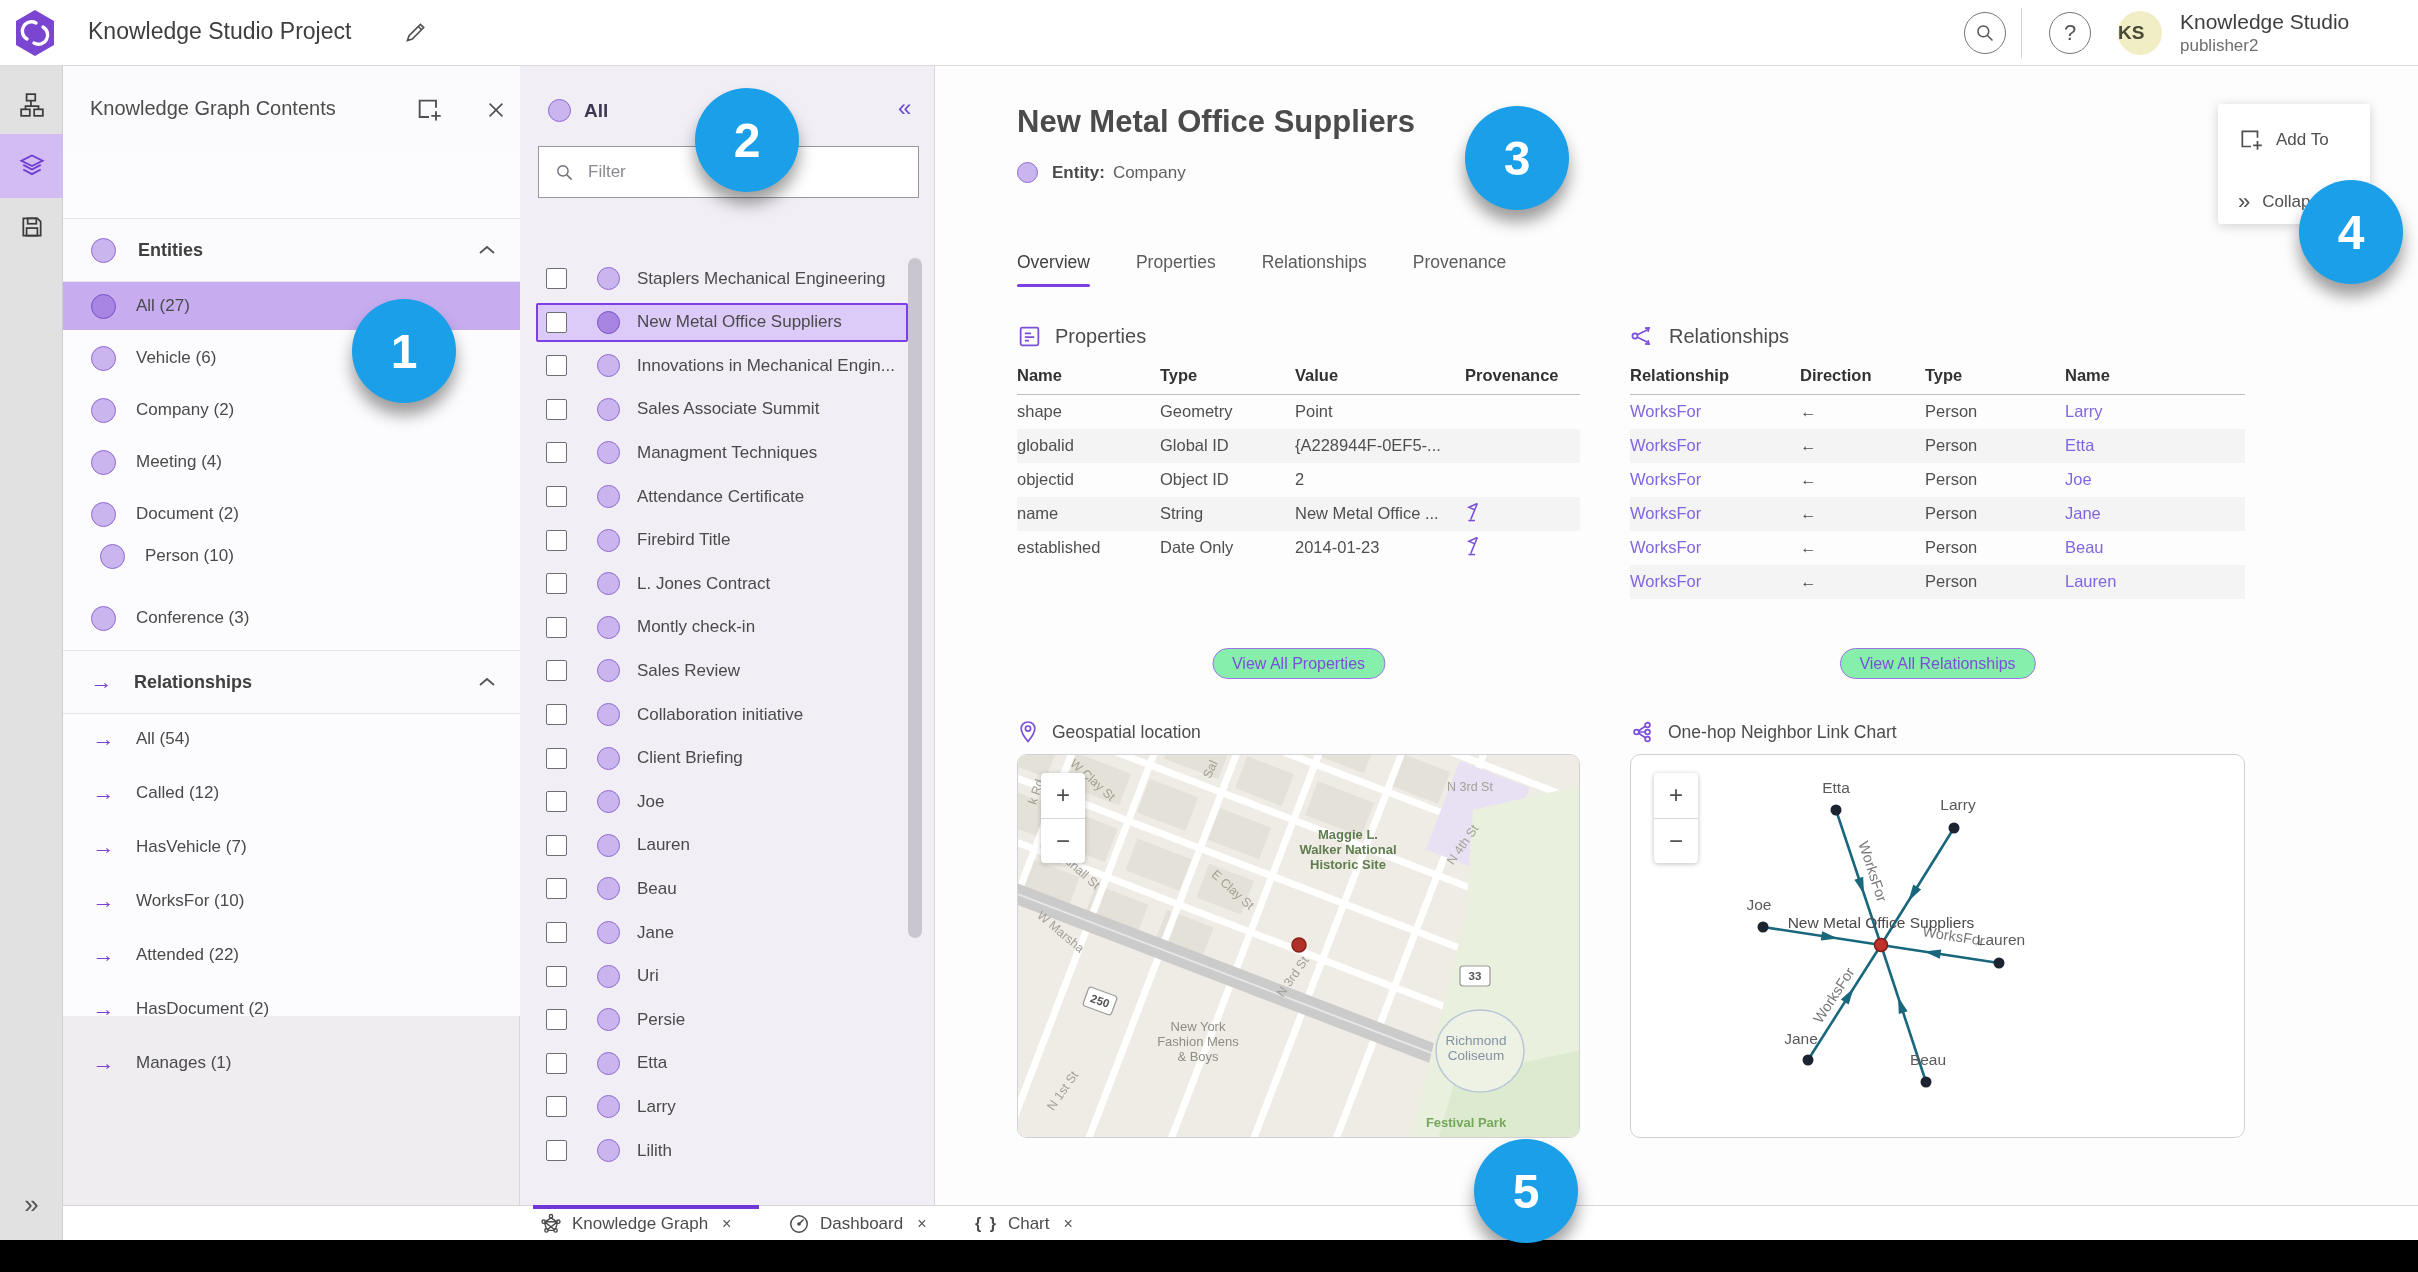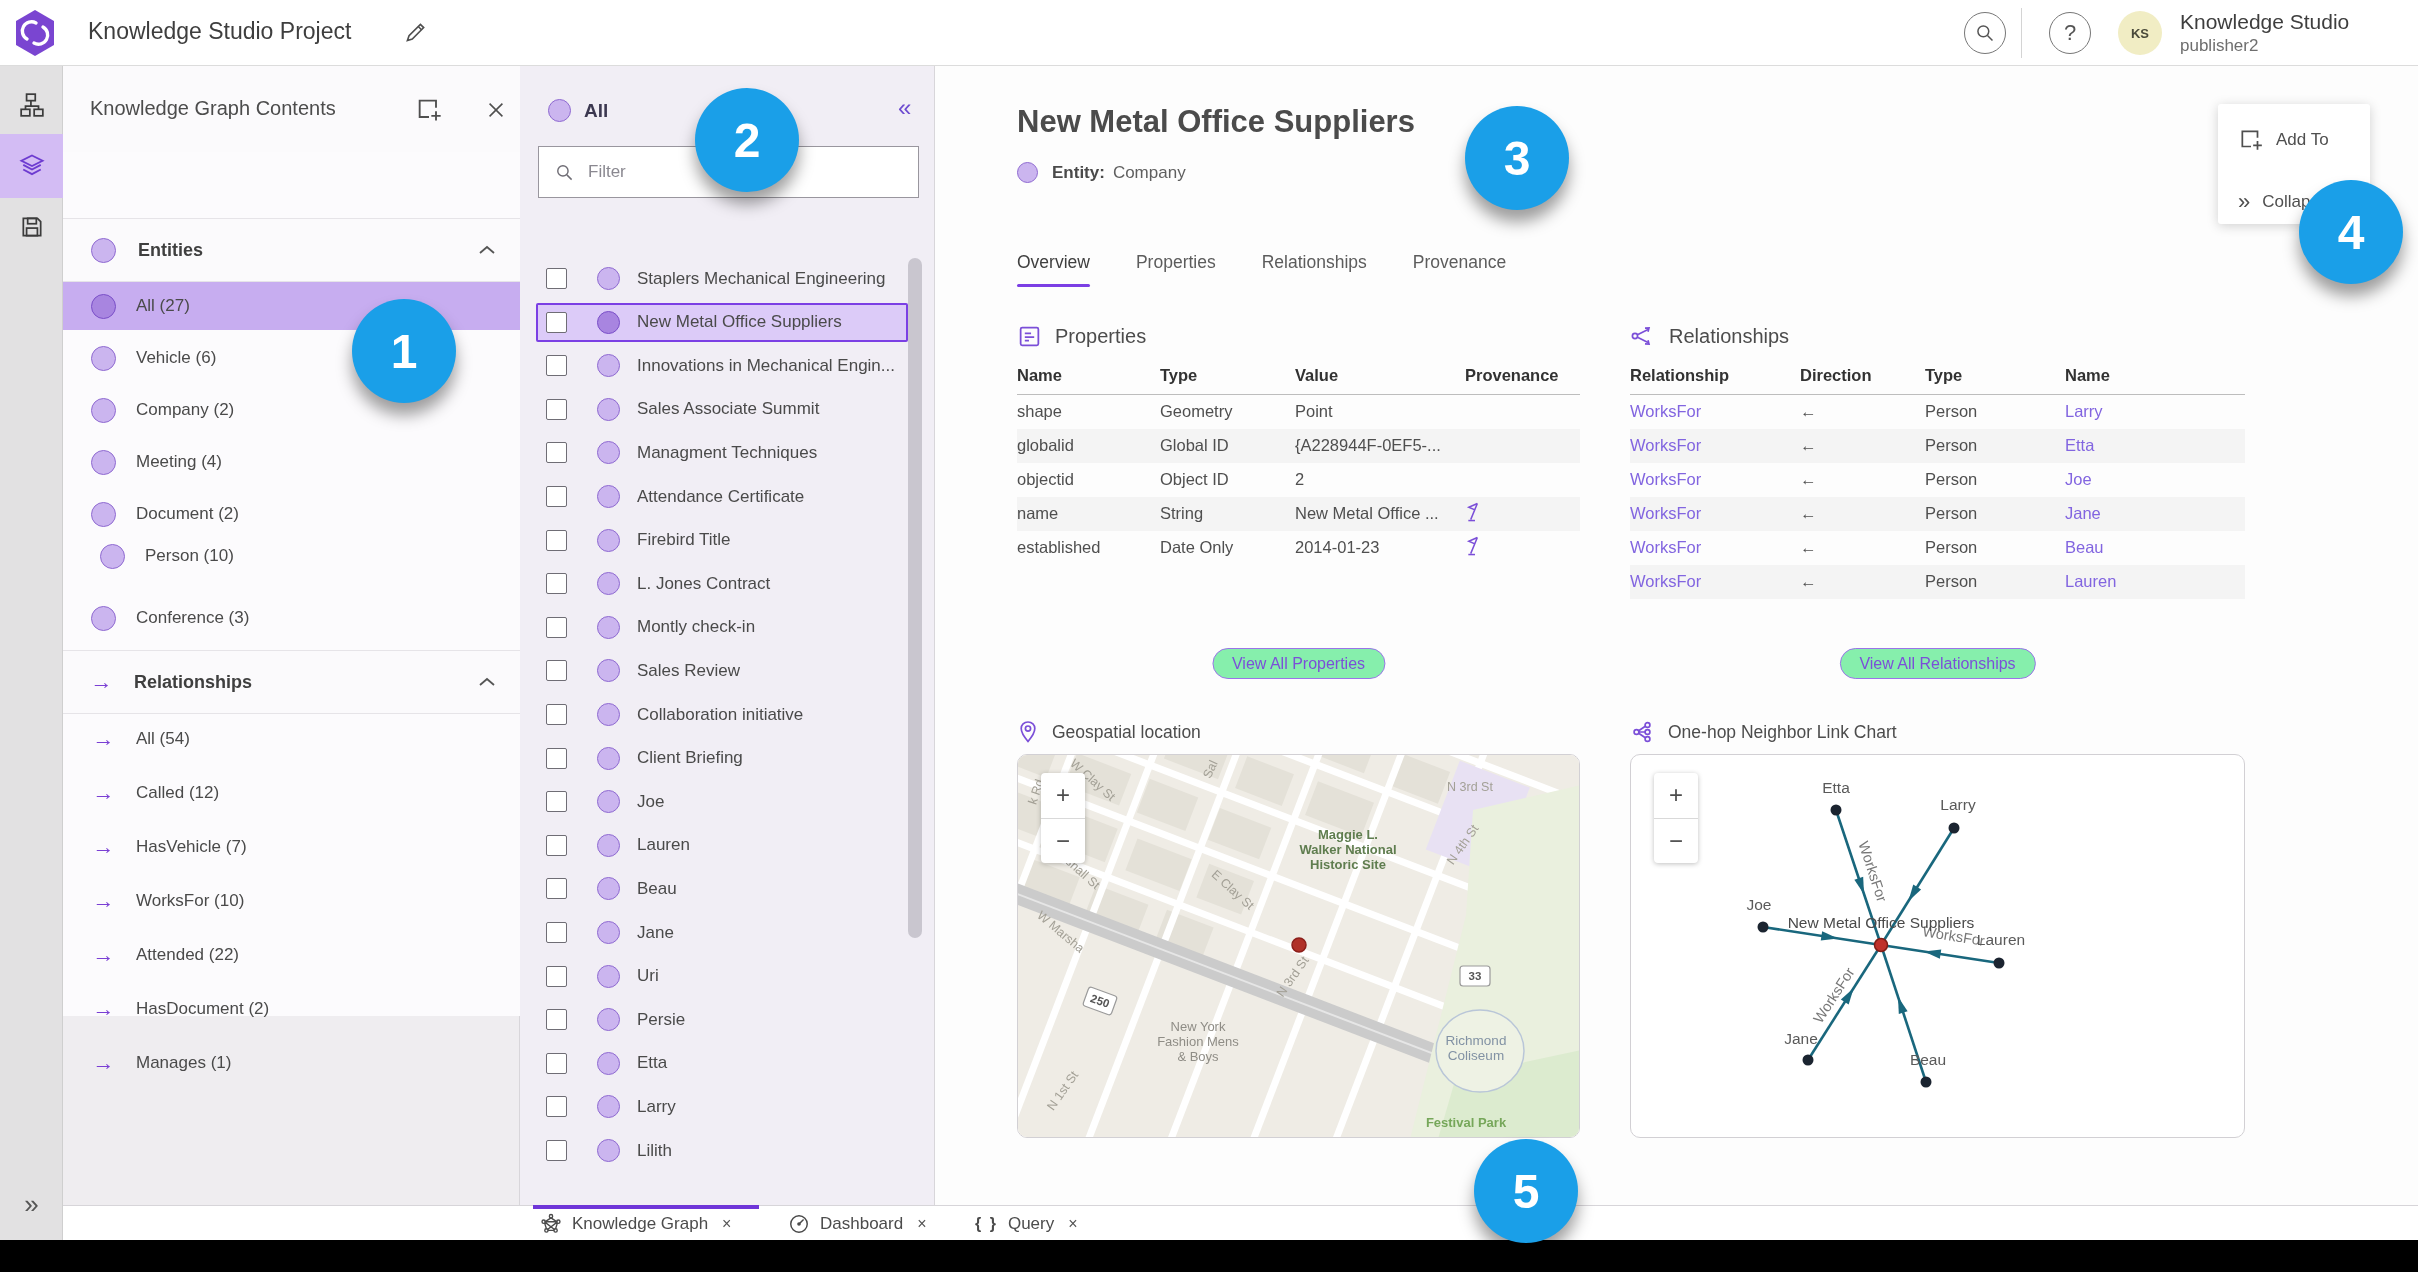--- a/index.html
+++ b/index.html
@@ -11,21 +11,21 @@
 
   
   #header{left:0;top:0;width:2418px;height:66px;background:#fff;border-bottom:1px solid #dcdcdc;z-index:20;}
   #logo{left:14px;top:9px;width:42px;height:48px;color:#7a45d1;}
   #app-title{left:88px;top:18px;font-size:23px;font-weight:500;color:#3e3e3e;}
   #edit-title{left:400px;top:18px;width:30px;height:30px;color:#4f4f4f;cursor:pointer;}
   .hdr-circle{width:42px;height:42px;border:1.5px solid #777;border-radius:50%;display:flex;align-items:center;justify-content:center;color:#555;}
   #hdr-search{left:1964px;top:12px;}
   #hdr-divider{left:2021px;top:8px;width:1px;height:50px;background:#d4d4d4;}
   #hdr-help{left:2049px;top:12px;font-size:22px;}
-  #hdr-avatar{left:2118px;top:11px;width:44px;height:44px;border-radius:50%;background:#f1edc4;display:flex;align-items:center;justify-content:center;font-size:13px;font-weight:bold;color:#4a4a3a;}
+  #hdr-avatar{left:2118px;top:11px;width:44px;height:44px;border-radius:50%;background:#f1edc4;display:flex;align-items:center;font-size:19px;font-weight:bold;color:#4a4a3a;}
   #hdr-username{left:2180px;top:10px;font-size:21px;color:#3e3e3e;}
   #hdr-userrole{left:2180px;top:36px;font-size:17px;color:#6e6e6e;}
 
   
   #rail{left:0;top:66px;width:63px;height:1174px;background:#e2e1e2;border-right:1px solid #cfcfcf;z-index:10;}
   .rail-item{position:absolute;left:0;width:63px;height:64px;display:flex;align-items:center;justify-content:center;color:#3c3c3c;cursor:pointer;}
   .rail-item.active{background:#d3bcf4;color:#6d3bd0;}
   #rail-expand{position:absolute;left:0;top:1118px;width:63px;height:40px;display:flex;align-items:center;justify-content:center;font-size:26px;color:#555;cursor:pointer;}
 
   
@@ -764,21 +764,21 @@
             <circle cx="12" cy="12" r="9"></circle>
             <path d="M12 12l5-5"></path>
             <circle cx="12" cy="12" r="1.2" fill="currentColor"></circle>
           </svg>
         </span>
         <span class="lbl">Dashboard</span>
         <span class="x">×</span>
       </div>
       <div class="btab" style="left: 912px;">
         <span class="braces">{ }</span>
-        <span class="lbl">Query</span>
+        <span class="lbl">Chart</span>
         <span class="x">×</span>
       </div>
     </div>
   <div id="blackbar" class="abs"></div>
 
   <div id="callouts">
       <div class="callout" style="left: 352px; top: 299px;">1</div>
       <div class="callout" style="left: 695px; top: 88px;">2</div>
       <div class="callout" style="left: 1465px; top: 106px;">3</div>
       <div class="callout" style="left: 2299px; top: 180px;">4</div>

